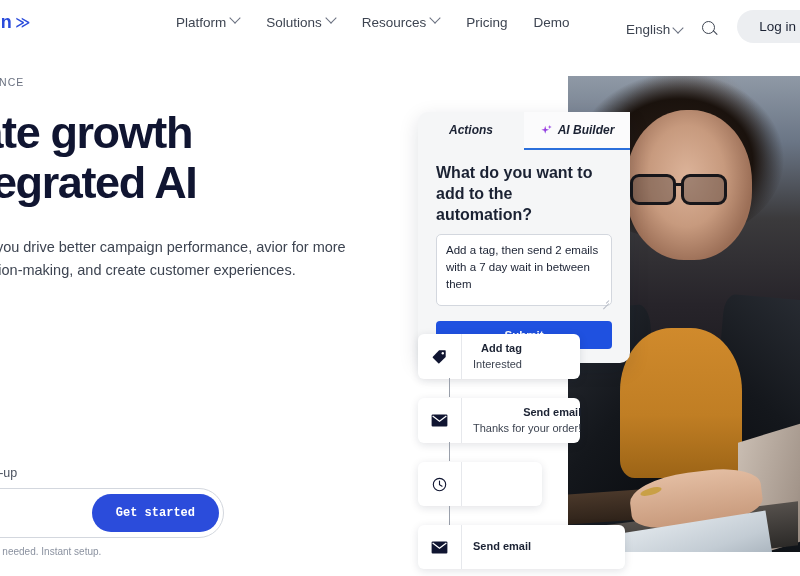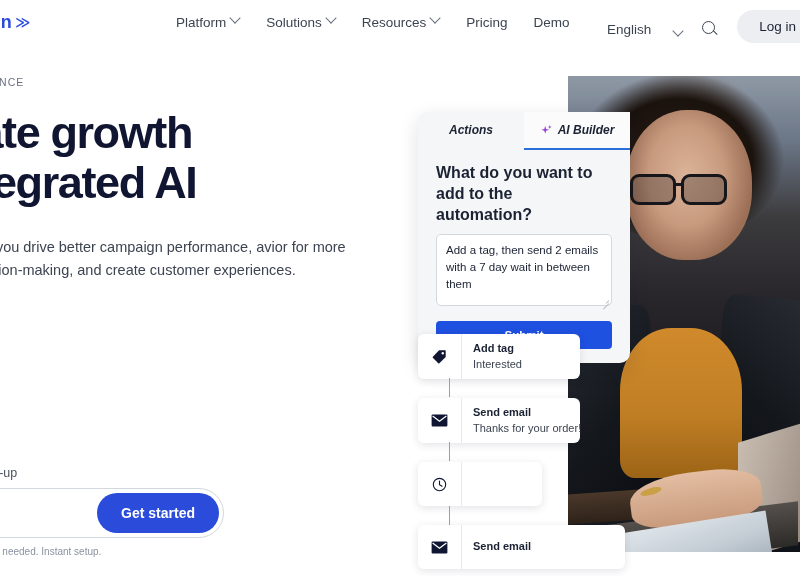--- a/index.html
+++ b/index.html
@@ -85,22 +85,22 @@
   .nav-right {
     position: absolute;
     right: -18px;
     top: 10px;
     display: flex;
     align-items: center;
     gap: 18px;
   }
   .lang {
     display: flex;
-    align-items: flex-end;
-    gap: 23px;
+    align-items: center;
+    gap: 4px;
     font-size: 13.5px;
     color: #3d4451;
     cursor: pointer;
     padding-top: 5px;
   }
   .search-icon {
     width: 18px; height: 18px;
     position: relative;
     margin-top: 5px;
     cursor: pointer;
@@ -200,23 +200,23 @@
     min-width: 0;
   }
   .email-input::placeholder { color: #8b92a0; }
 
   .get-started {
     background: #2b4cdb;
     color: #ffffff;
     border: none;
     border-radius: 999px;
     padding: 12px 24px;
-    font-size: 14px;
+    font-size: 12px;
     font-weight: 600;
-    font-family: Liberation Sans, sans-serif;
+    font-family: Liberation Mono, monospace;
     cursor: pointer;
     white-space: nowrap;
   }
 
   .fineprint {
     position: absolute;
     left: 0;
     top: 470px;
     font-size: 10px;
     color: #8b92a0;
@@ -464,20 +464,21 @@
   }
 
   .card {
     display: flex;
     align-items: stretch;
     background: #ffffff;
     border-radius: 6px;
     box-shadow: 0 2px 9px rgba(16,21,49,0.12);
     min-height: 44px;
     margin-bottom: 19px;
+    text-align: right;
   }
   .card-icon {
     width: 44px;
     display: flex;
     align-items: center;
     justify-content: center;
     border-right: 1px solid #e6e8ec;
     flex-shrink: 0;
   }
   .card-icon svg { display: block; }

